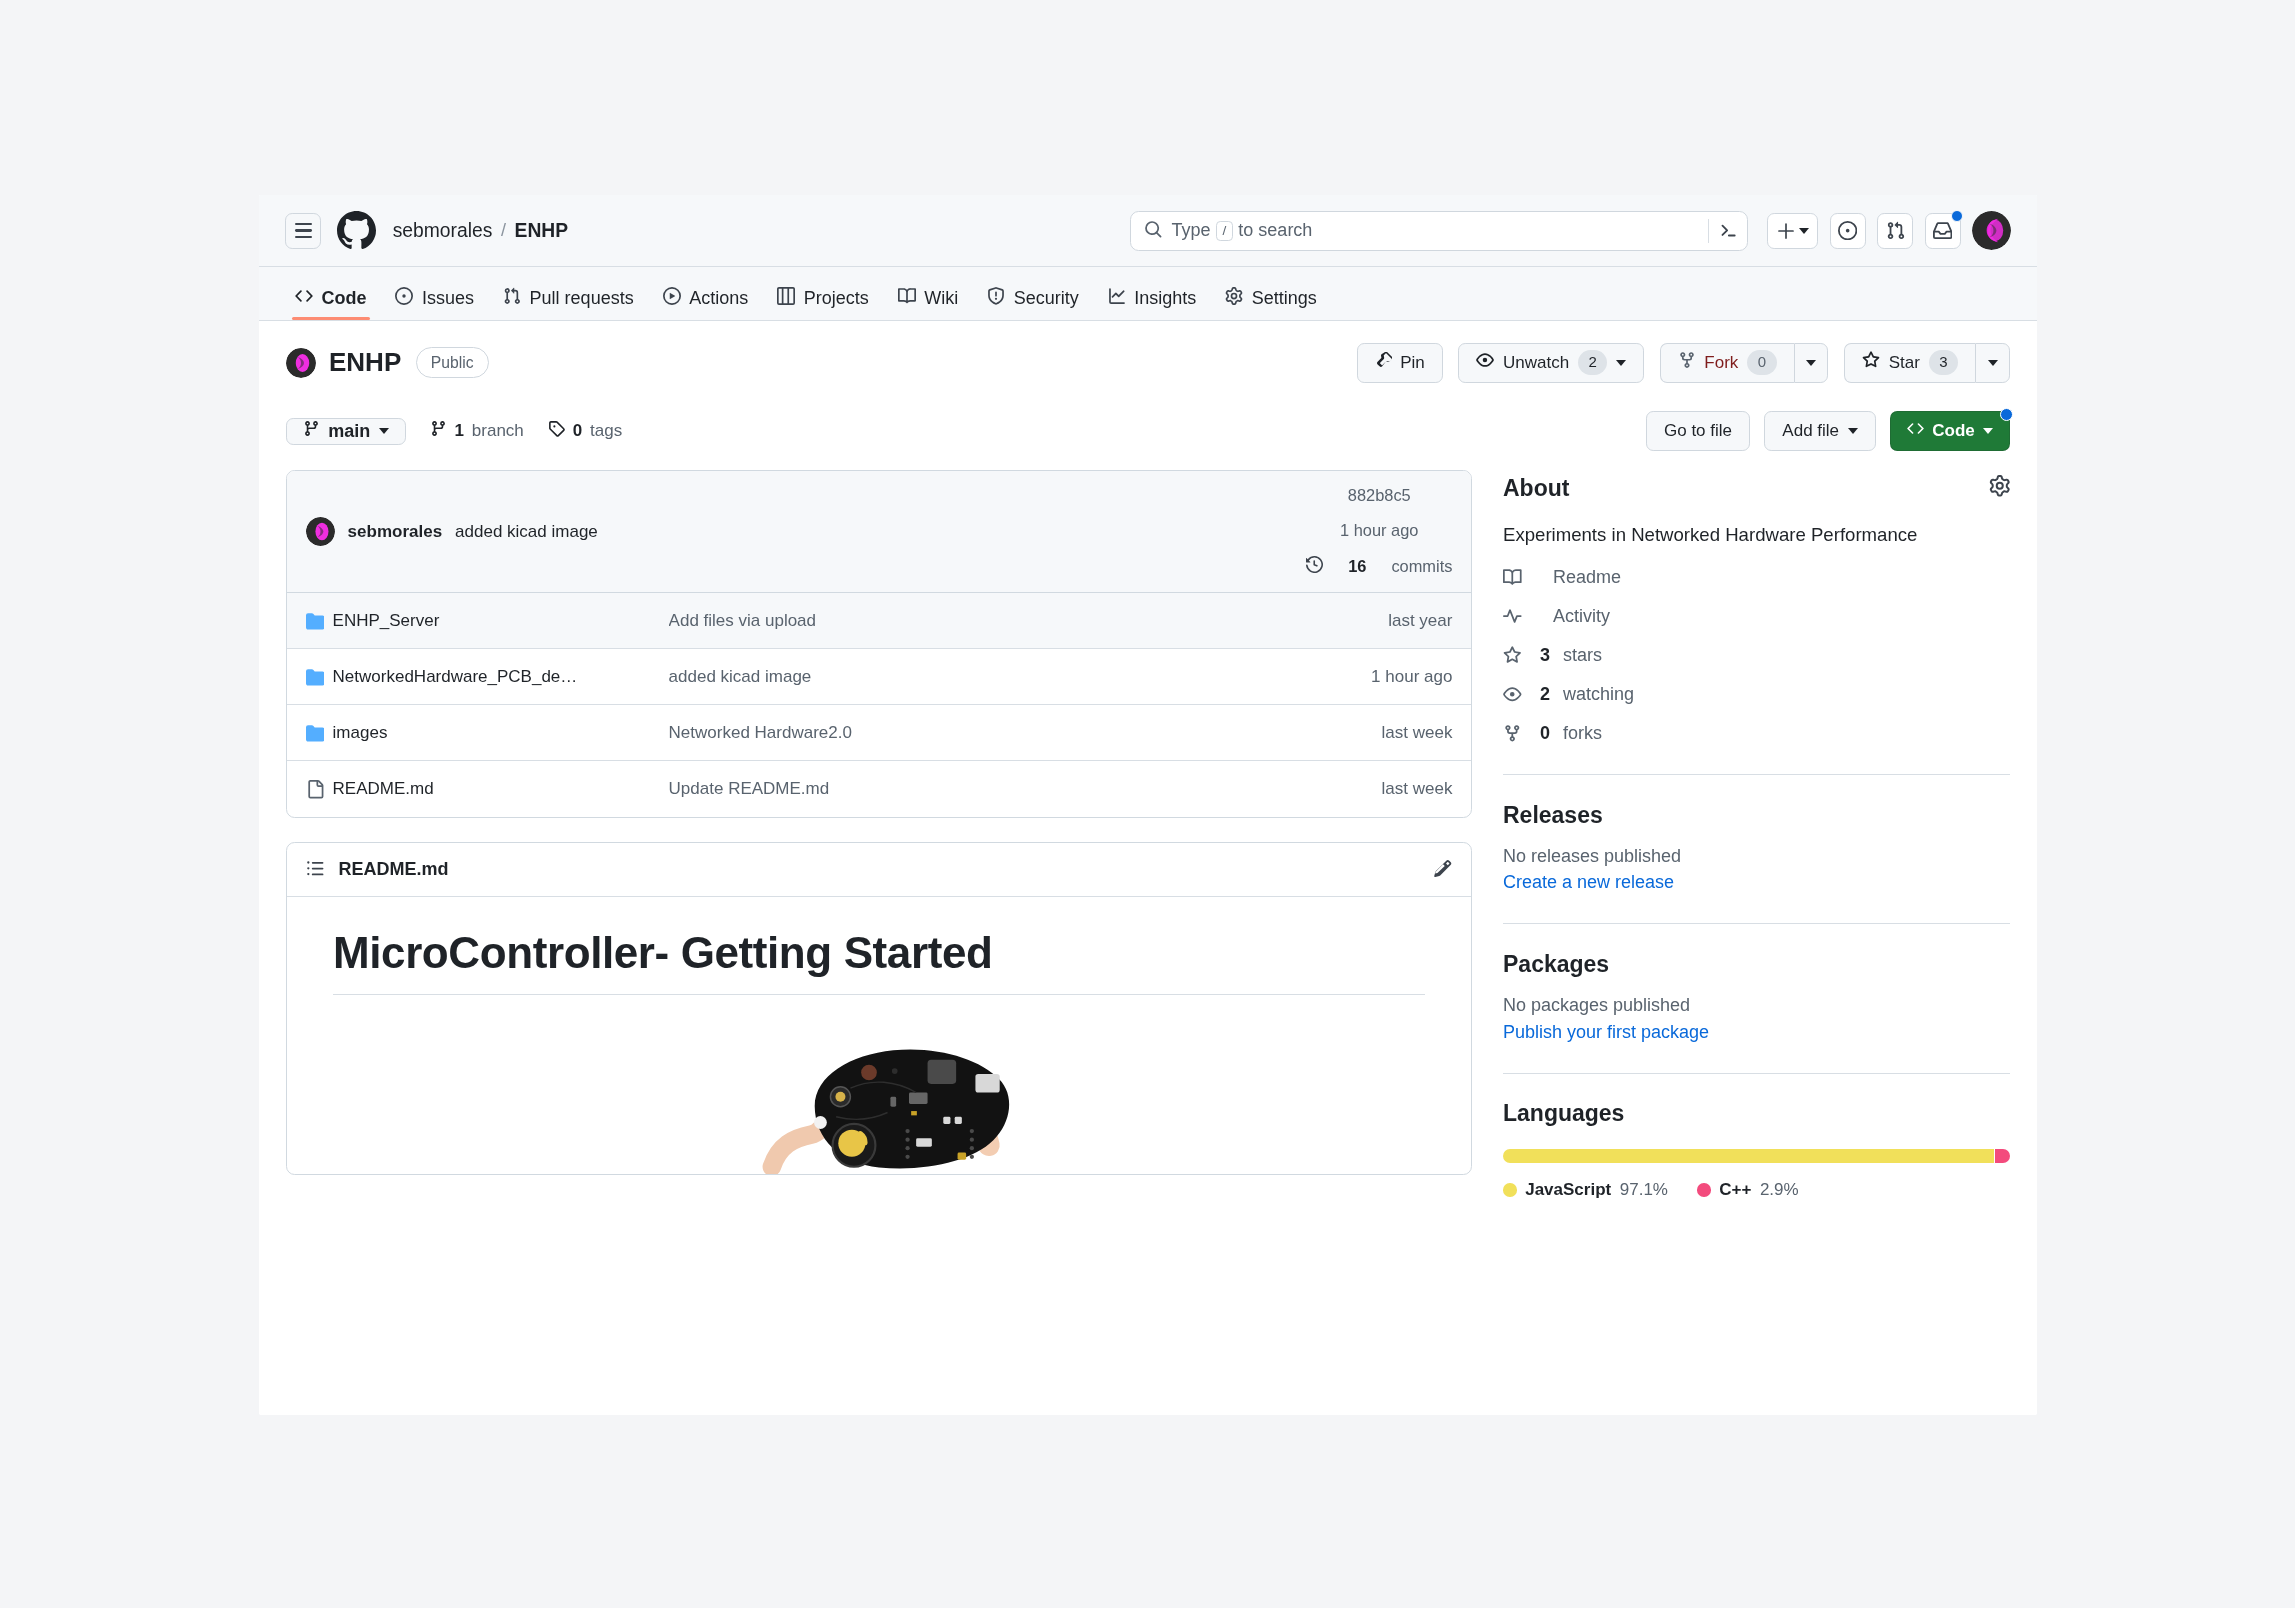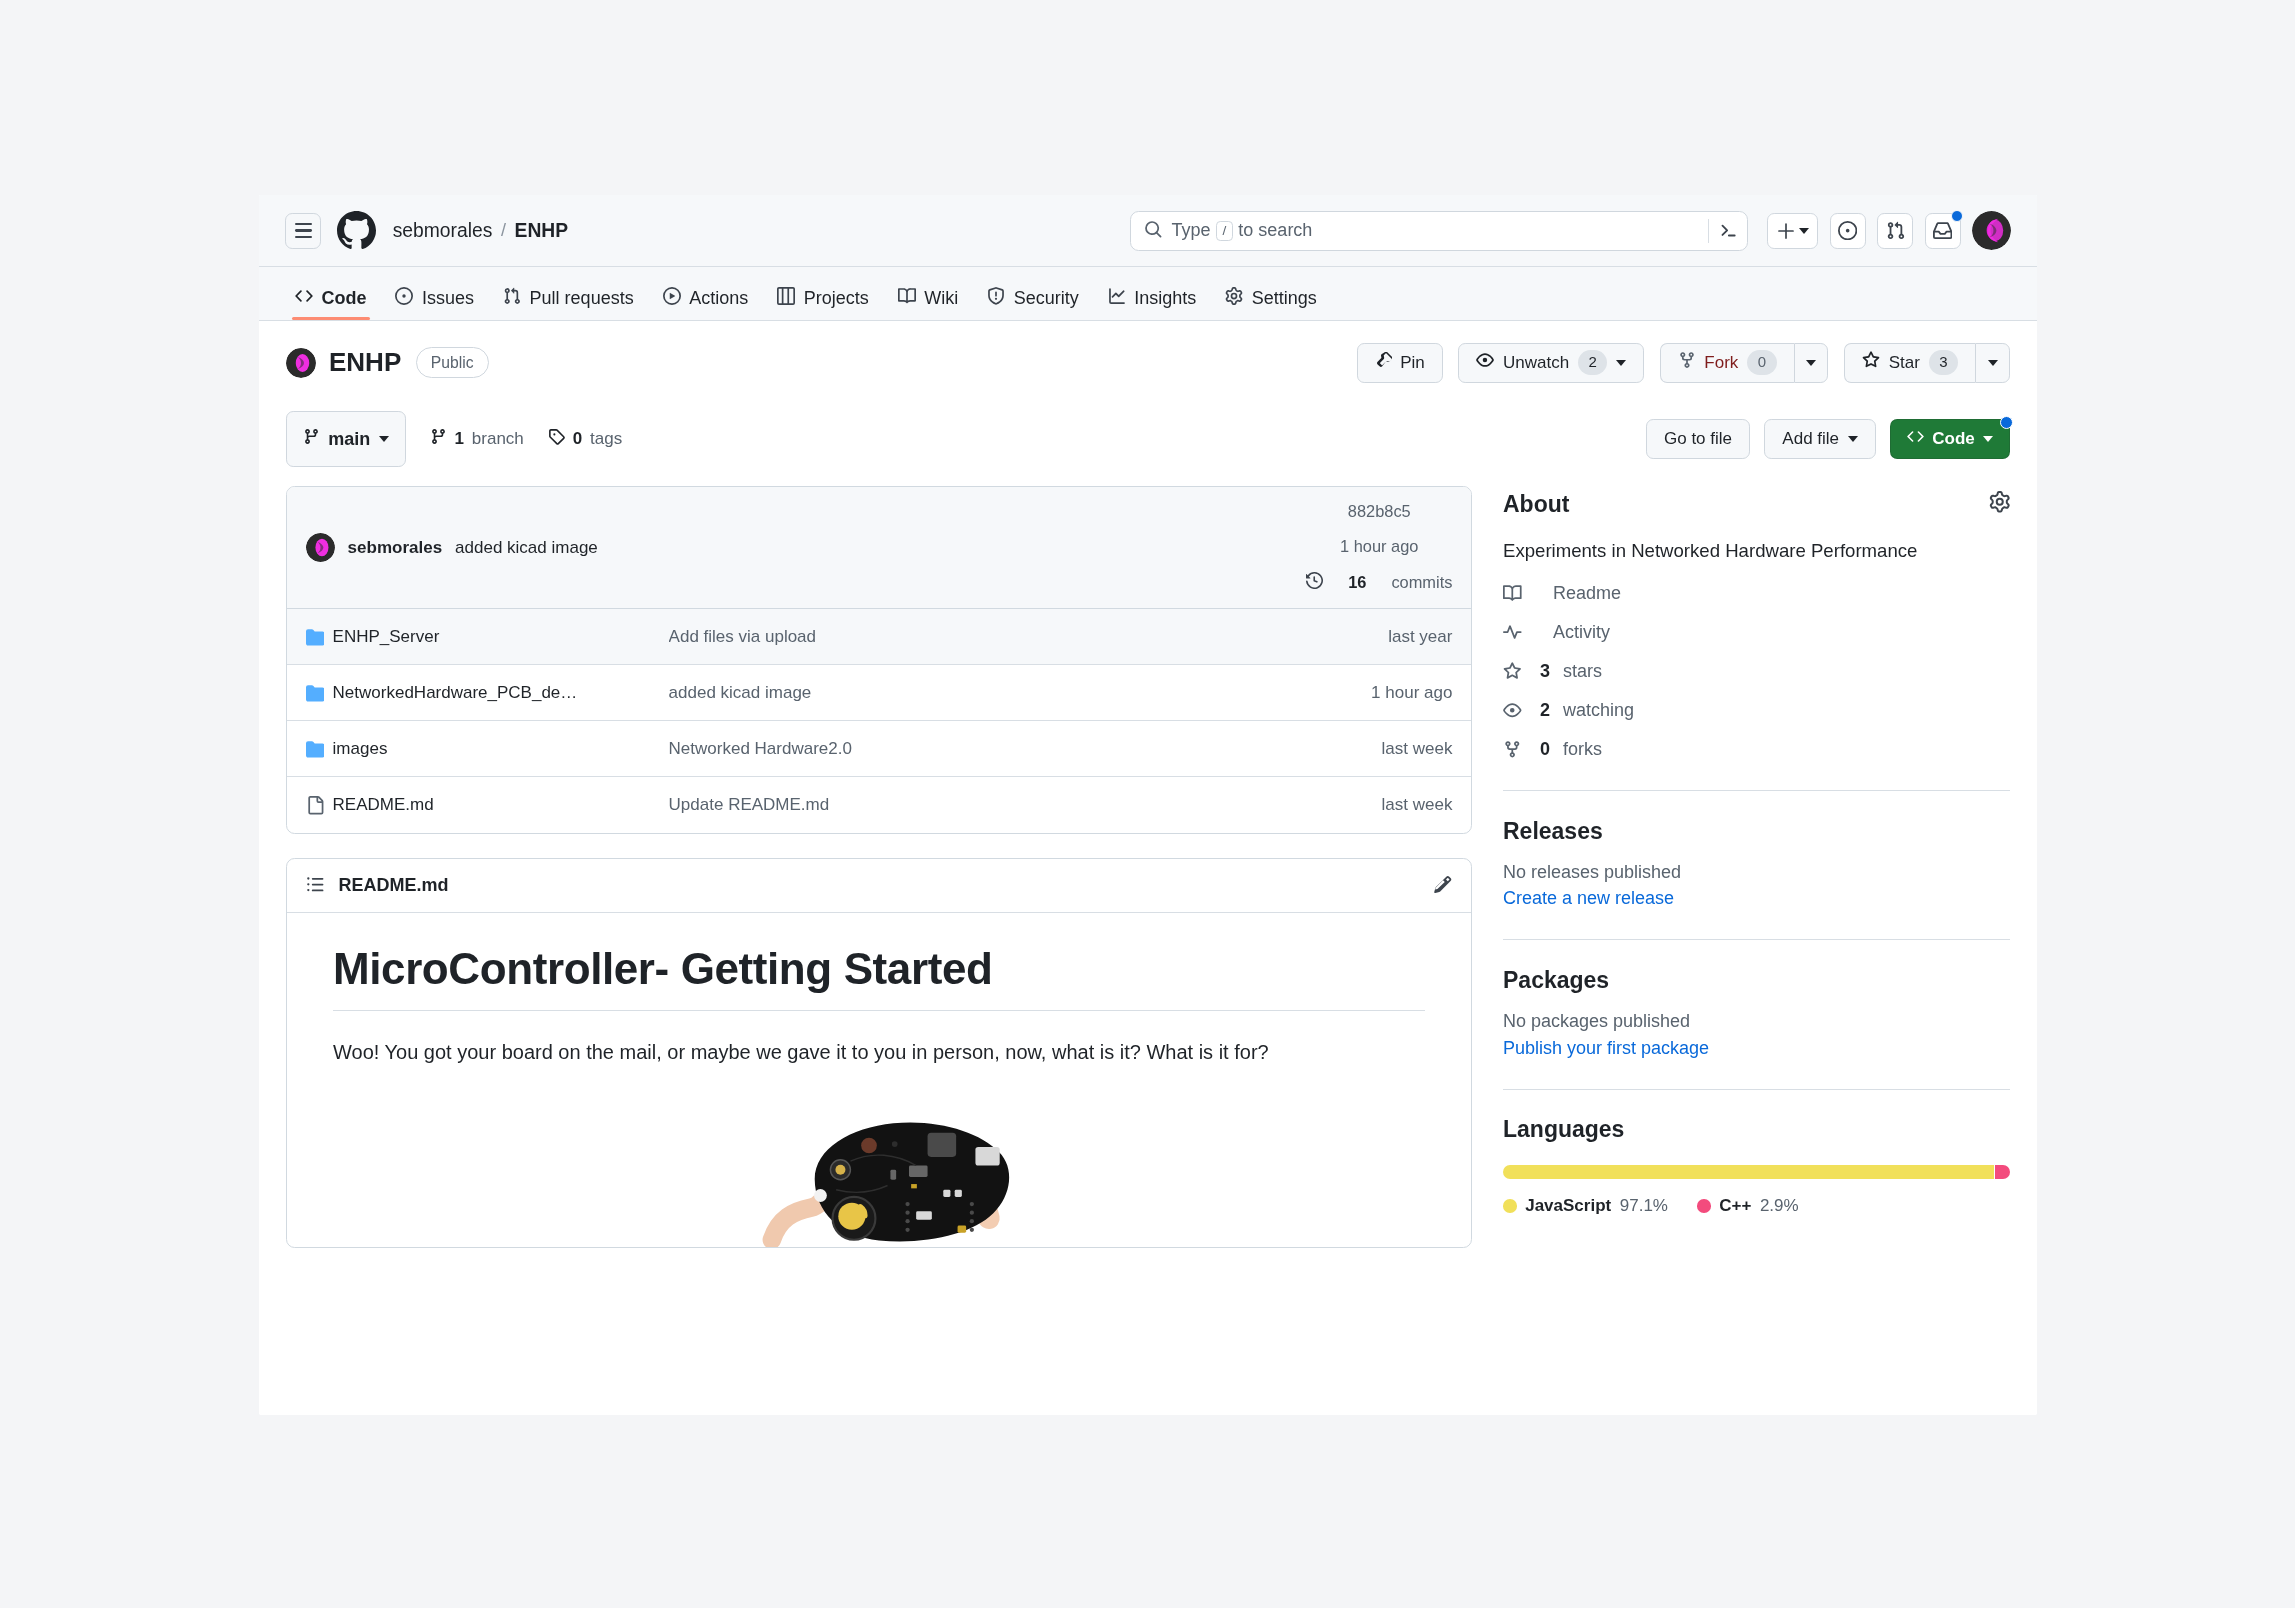--- a/index.html
+++ b/index.html
@@ -122,21 +122,21 @@
     font-size: 15px; color: #1f2328; line-height: 1.5;
   }
   .count-pill.muted { color: #59636e; }
   .btn .muted-label { color: #7f1d1d; }
   .caret { width: 0; height: 0; border-left: 5.7px solid transparent; border-right: 5.7px solid transparent;
     border-top: 6.4px solid #1f2328; }
   .caret.light { border-top-color: #ffffff; }
 
   
   .file-toolbar { display: flex; align-items: center; padding: 10px 0 18.6px 0; }
-  .branch-btn { height: 56px; padding: 0 15.7px; }
+  .branch-btn { height: 27px; padding: 0 15.7px; }
   .branch-btn .bname { font-weight: bold; font-size: 18px; }
   .meta-link { display: flex; align-items: center; gap: 7.9px; margin-left: 24px;
     font-size: 17px; color: #59636e; cursor: pointer; }
   .meta-link b { color: #1f2328; }
   .toolbar-right { margin-left: auto; display: flex; align-items: center; gap: 14.3px; }
   .btn-code {
     background: #1f7a37; border: 0.7px solid rgba(31,35,40,0.15); color: #ffffff;
     font-weight: bold; position: relative; padding: 0 15.7px;
   }
   .code-dot { position: absolute; top: -4.3px; right: -4.3px; width: 13.6px; height: 13.6px;
@@ -523,21 +523,20 @@
             <span><svg viewBox="0 0 16 16" width="18.6" height="18.6" fill="#3d444d">
                   <path d="M5.75 2.5h8.5a.75.75 0 0 1 0 1.5h-8.5a.75.75 0 0 1 0-1.5Zm0 5h8.5a.75.75 0 0 1 0 1.5h-8.5a.75.75 0 0 1 0-1.5Zm0 5h8.5a.75.75 0 0 1 0 1.5h-8.5a.75.75 0 0 1 0-1.5ZM2 14a1 1 0 1 1 0-2 1 1 0 0 1 0 2Zm1-6a1 1 0 1 1-2 0 1 1 0 0 1 2 0ZM2 4a1 1 0 1 1 0-2 1 1 0 0 1 0 2Z"></path>
                 </svg></span>
             <span class="readme-title">README.md</span>
             <span class="readme-edit"><svg viewBox="0 0 16 16" width="19.3" height="19.3" fill="#3d444d">
                   <path d="M11.013 1.427a1.75 1.75 0 0 1 2.474 0l1.086 1.086a1.75 1.75 0 0 1 0 2.474l-8.61 8.61c-.21.21-.47.364-.756.445l-3.251.93a.75.75 0 0 1-.927-.928l.929-3.25c.081-.286.235-.547.445-.758l8.61-8.61Zm1.414 1.06a.25.25 0 0 0-.354 0L10.811 3.75l1.439 1.44 1.25-1.25a.25.25 0 0 0 0-.354Zm-2.675 3.35-1.44-1.44-5.902 5.903a.25.25 0 0 0-.063.108l-.48 1.679 1.68-.48a.25.25 0 0 0 .106-.063Z"></path>
                 </svg></span>
           </div>
           <div class="readme-body">
             <h1 class="readme-h1">MicroController- Getting Started</h1>
-            <p class="readme-p">Woo! You got your board on the mail, or maybe we gave it to you in person, now, what is it? What is it for?</p>
             <div class="readme-img-wrap">
               <svg width="300" height="143" viewBox="0 0 420 200">
                 <rect width="420" height="200" fill="#ffffff"></rect>
                 <path d="M60 190c10-30 30-40 55-45 10-2 12-8 18-12" stroke="#f0c9ae" stroke-width="26" fill="none" stroke-linecap="round"></path>
                 <path d="M330 120c18 4 30 20 34 40" stroke="#f3cdb2" stroke-width="30" fill="none" stroke-linecap="round"></path>
                 <path d="M120 105c0-42 50-72 110-78 62-6 120 12 148 40 22 22 18 60-8 86-30 30-96 44-160 38-54-5-90-40-90-86Z" fill="#121212"></path>
                 <circle cx="156" cy="92" r="14" fill="#2a2a2a" stroke="#555" stroke-width="2"></circle>
                 <circle cx="156" cy="92" r="7" fill="#d6b24a"></circle>
                 <circle cx="196" cy="58" r="11" fill="#6b3a2a"></circle>
                 <circle cx="232" cy="56" r="4" fill="#2d2d2d"></circle>

